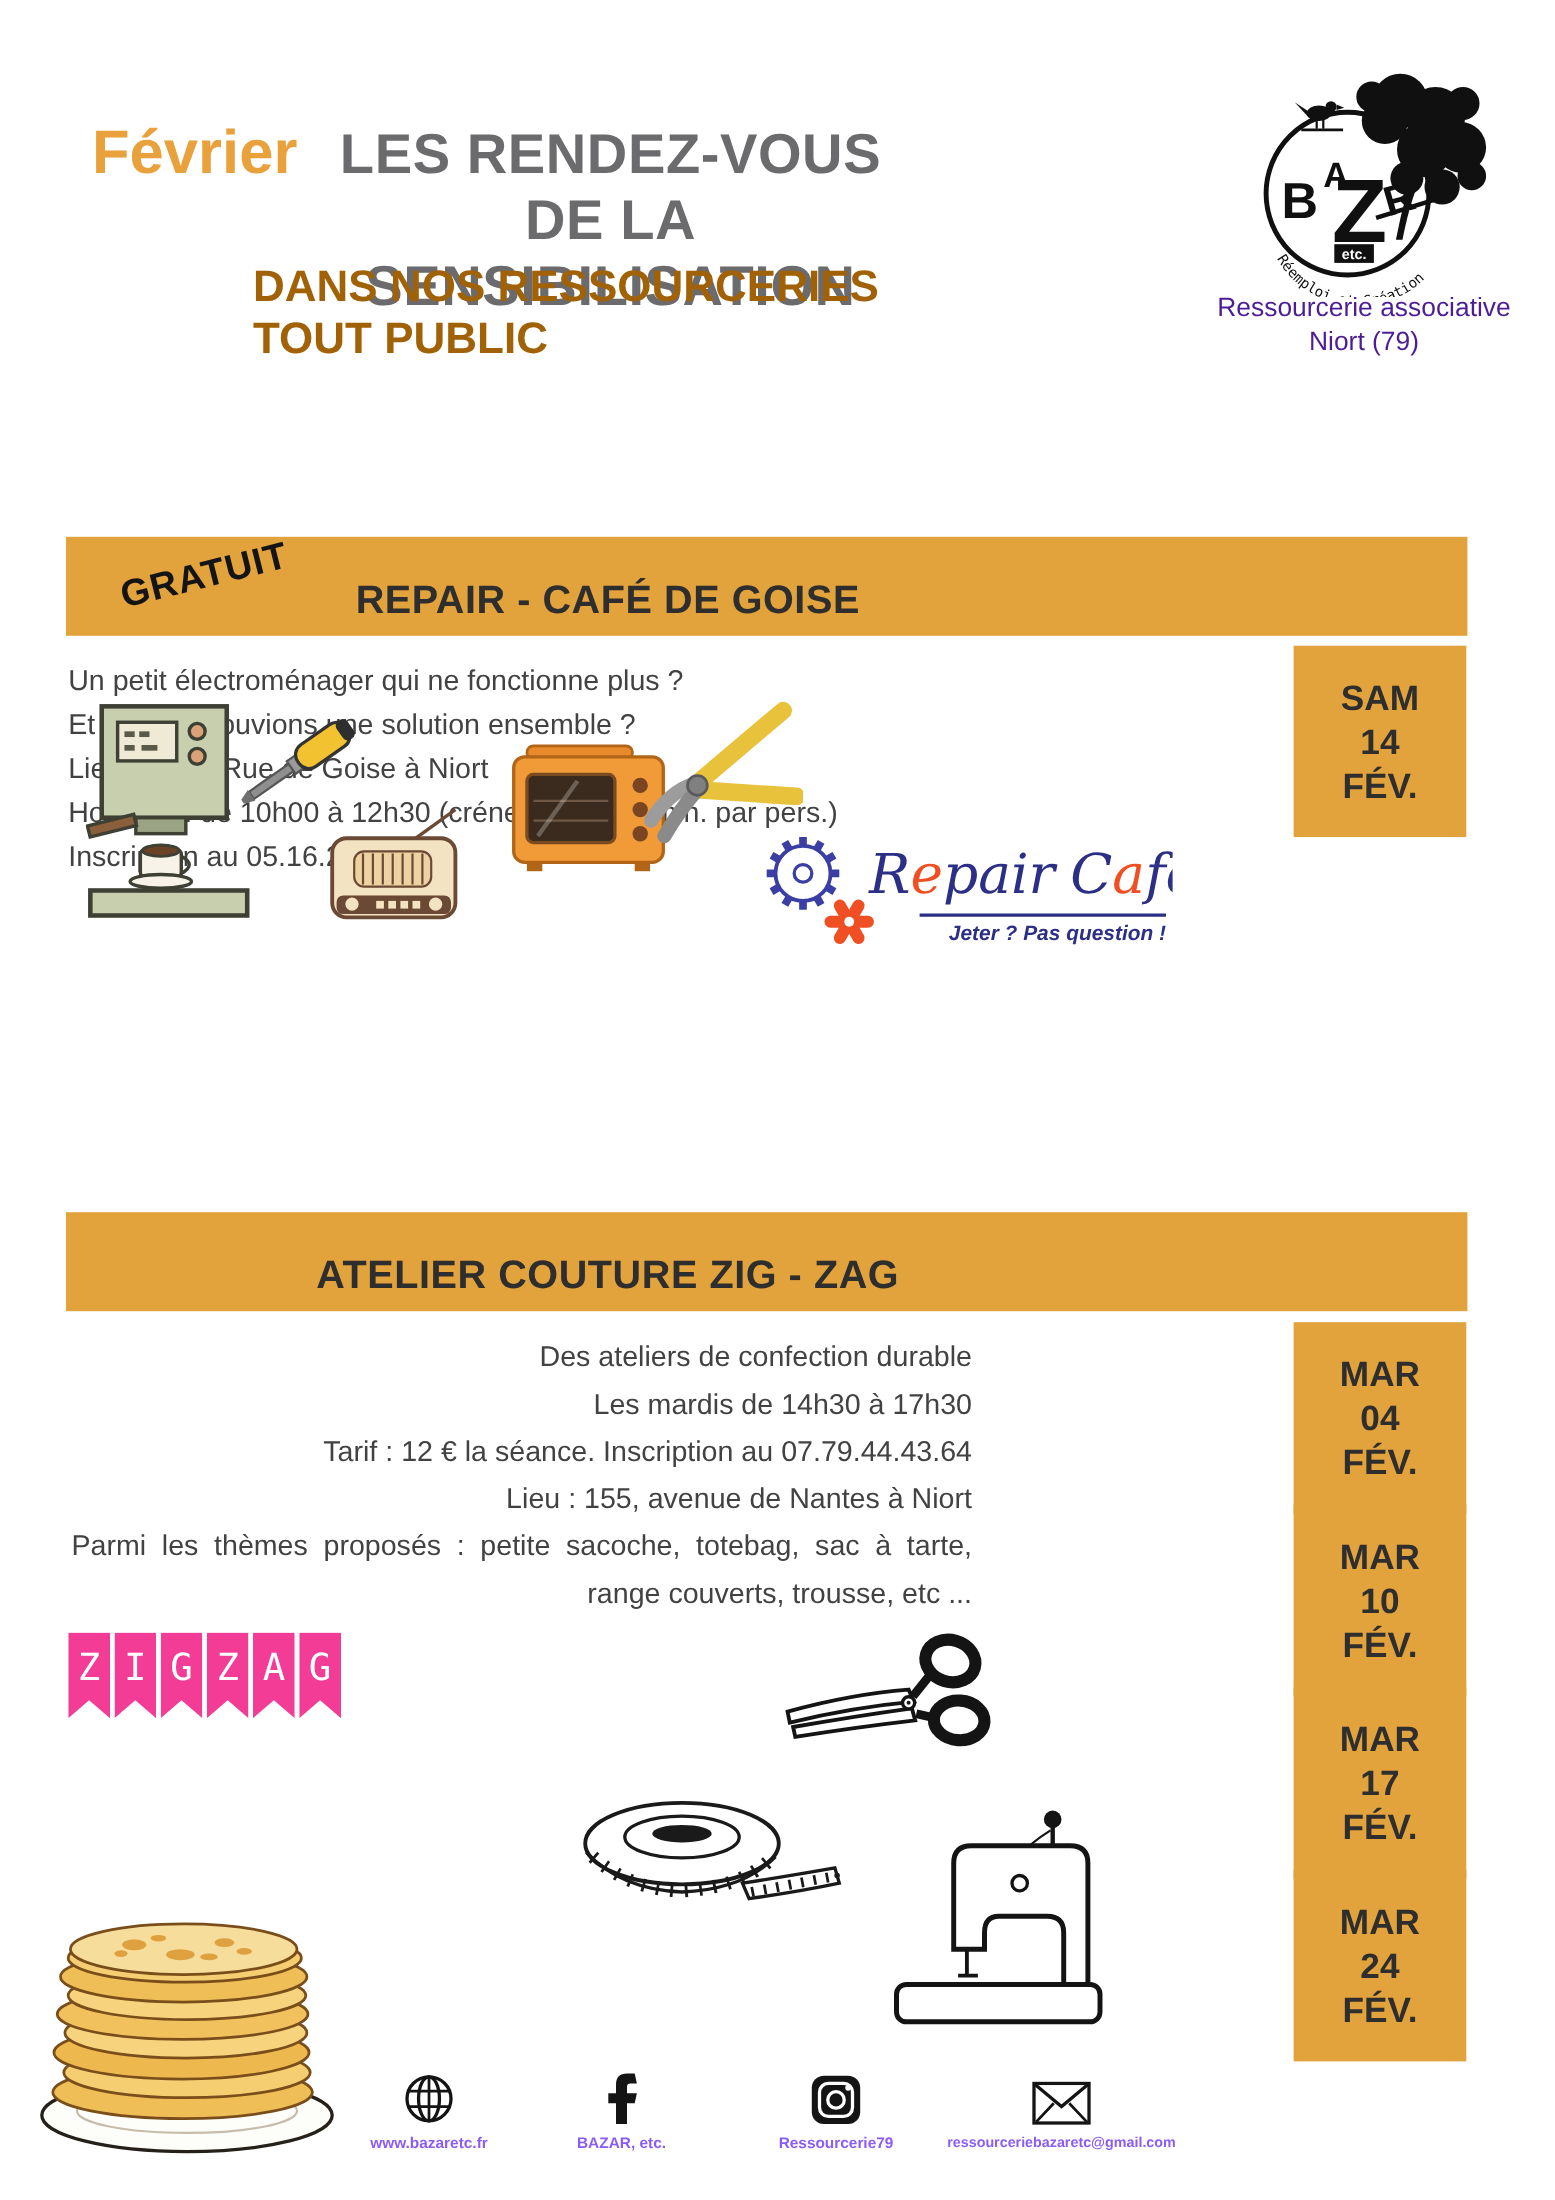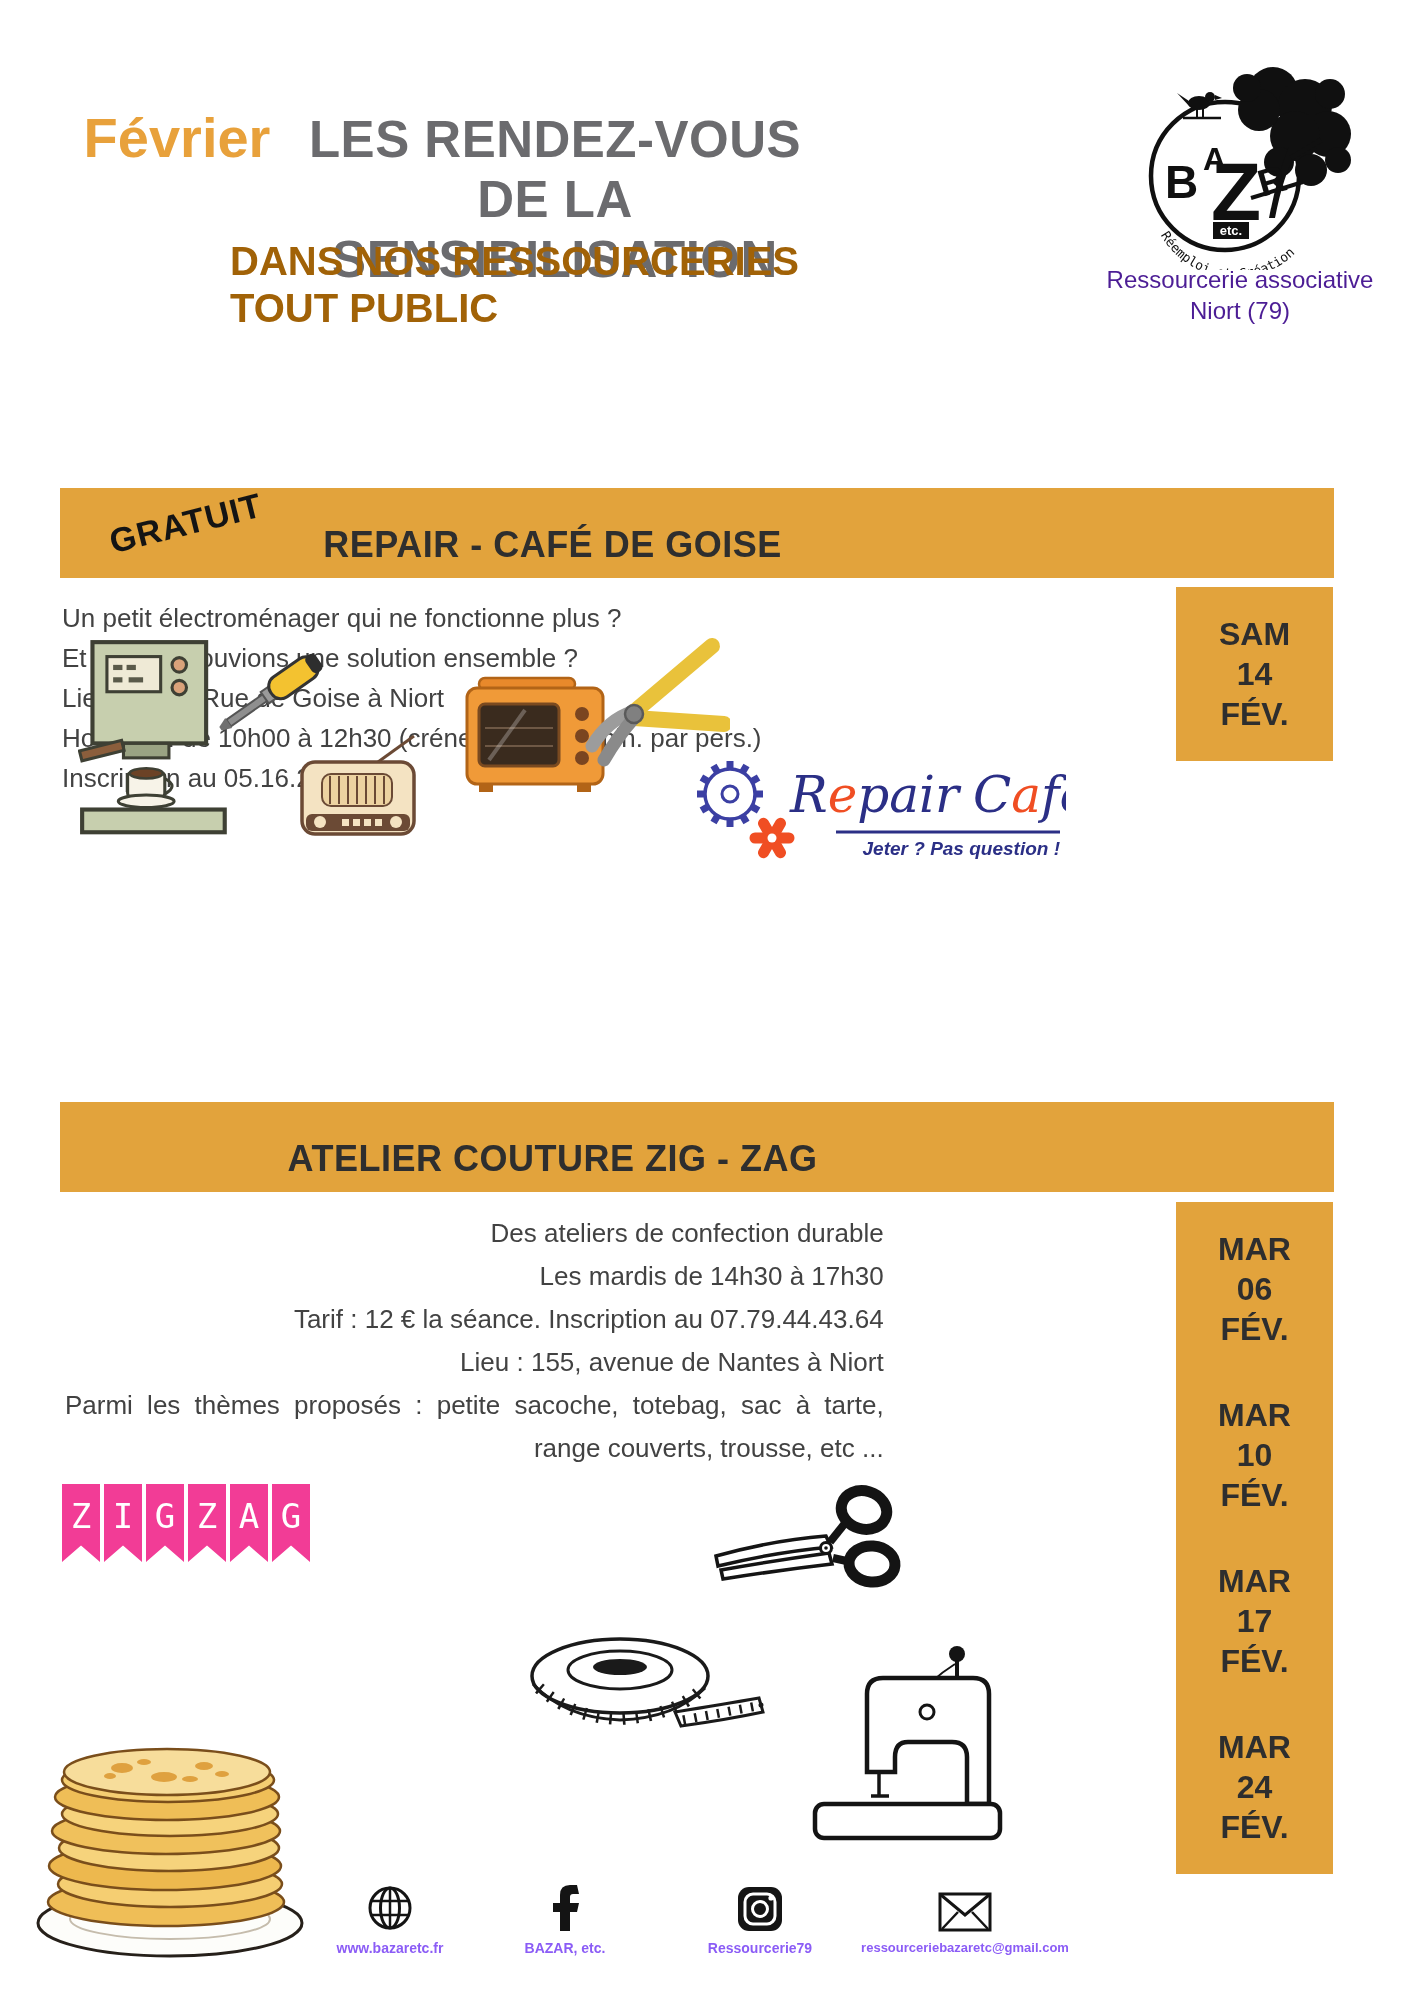--- a/index.html
+++ b/index.html
@@ -239,21 +239,21 @@
     <div>Des ateliers de confection durable</div>
     <div>Les mardis de 14h30 à 17h30</div>
     <div>Tarif : 12 € la séance. Inscription au 07.79.44.43.64</div>
     <div>Lieu : 155, avenue de Nantes à Niort</div>
     <div class="justify-line">Parmi les thèmes proposés : petite sacoche, totebag, sac à tarte,</div>
     <div>range couverts, trousse, etc ...</div>
   </div>
 
   <div class="abs date-badge" style="top:1202px">
     <div>MAR</div>
-    <div>06</div>
+    <div>04</div>
     <div>FÉV.</div>
   </div>
   <div class="abs date-badge" style="top:1368px">
     <div>MAR</div>
     <div>10</div>
     <div>FÉV.</div>
   </div>
   <div class="abs date-badge" style="top:1534px">
     <div>MAR</div>
     <div>17</div>

